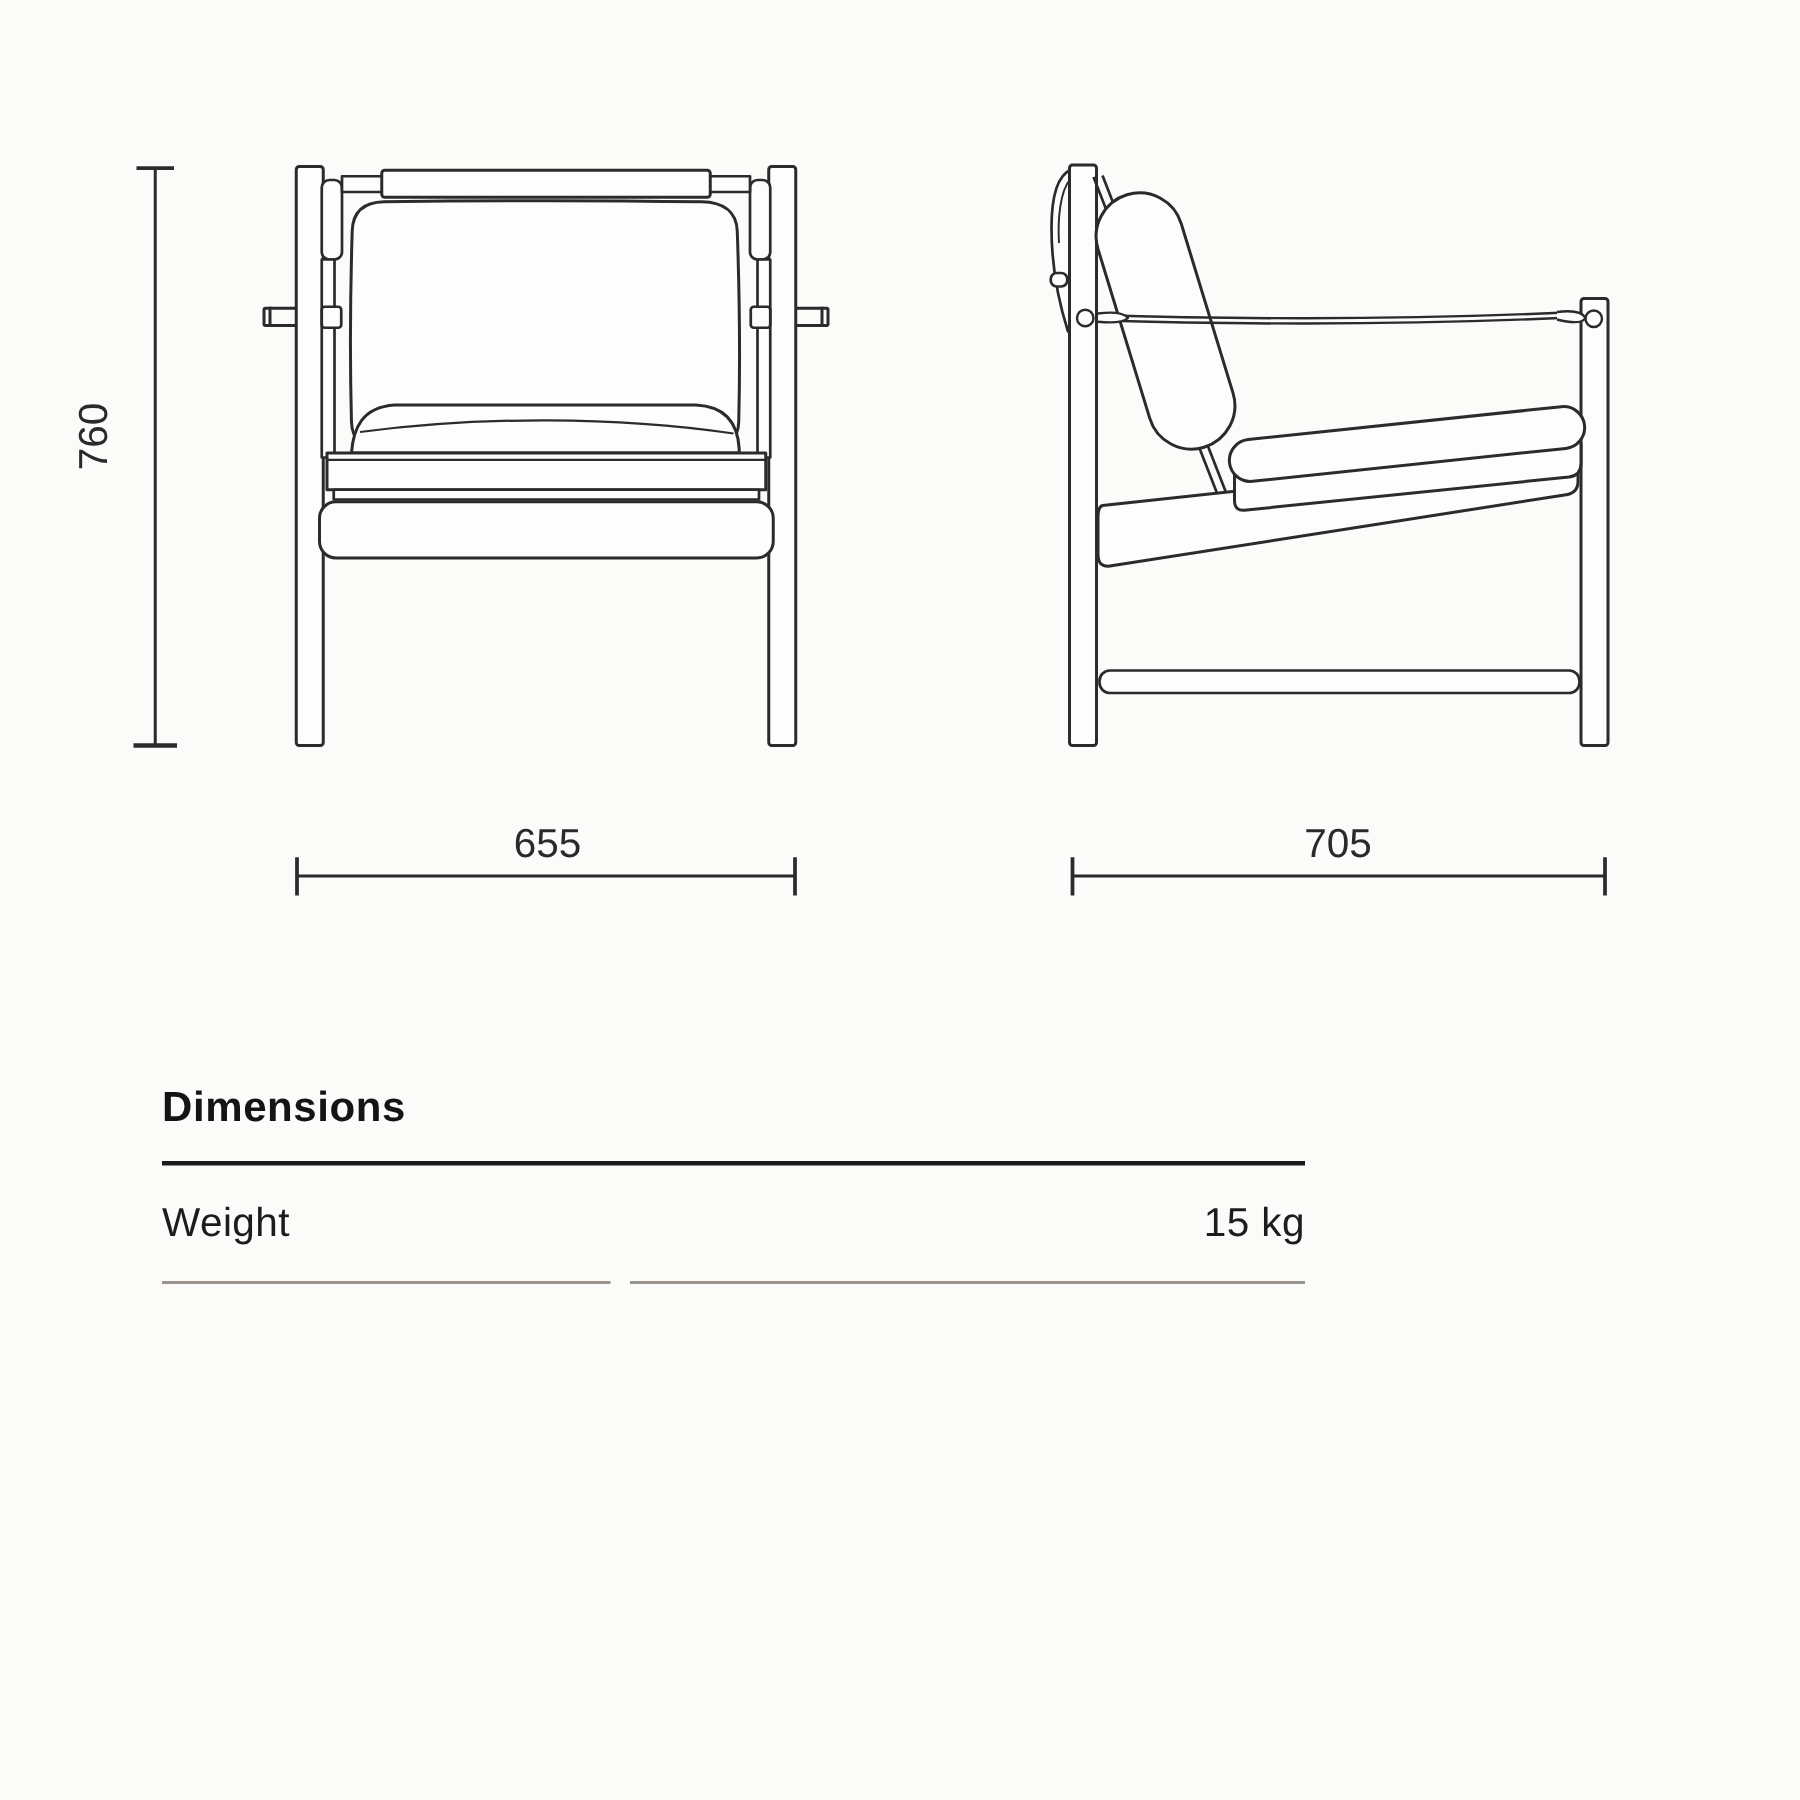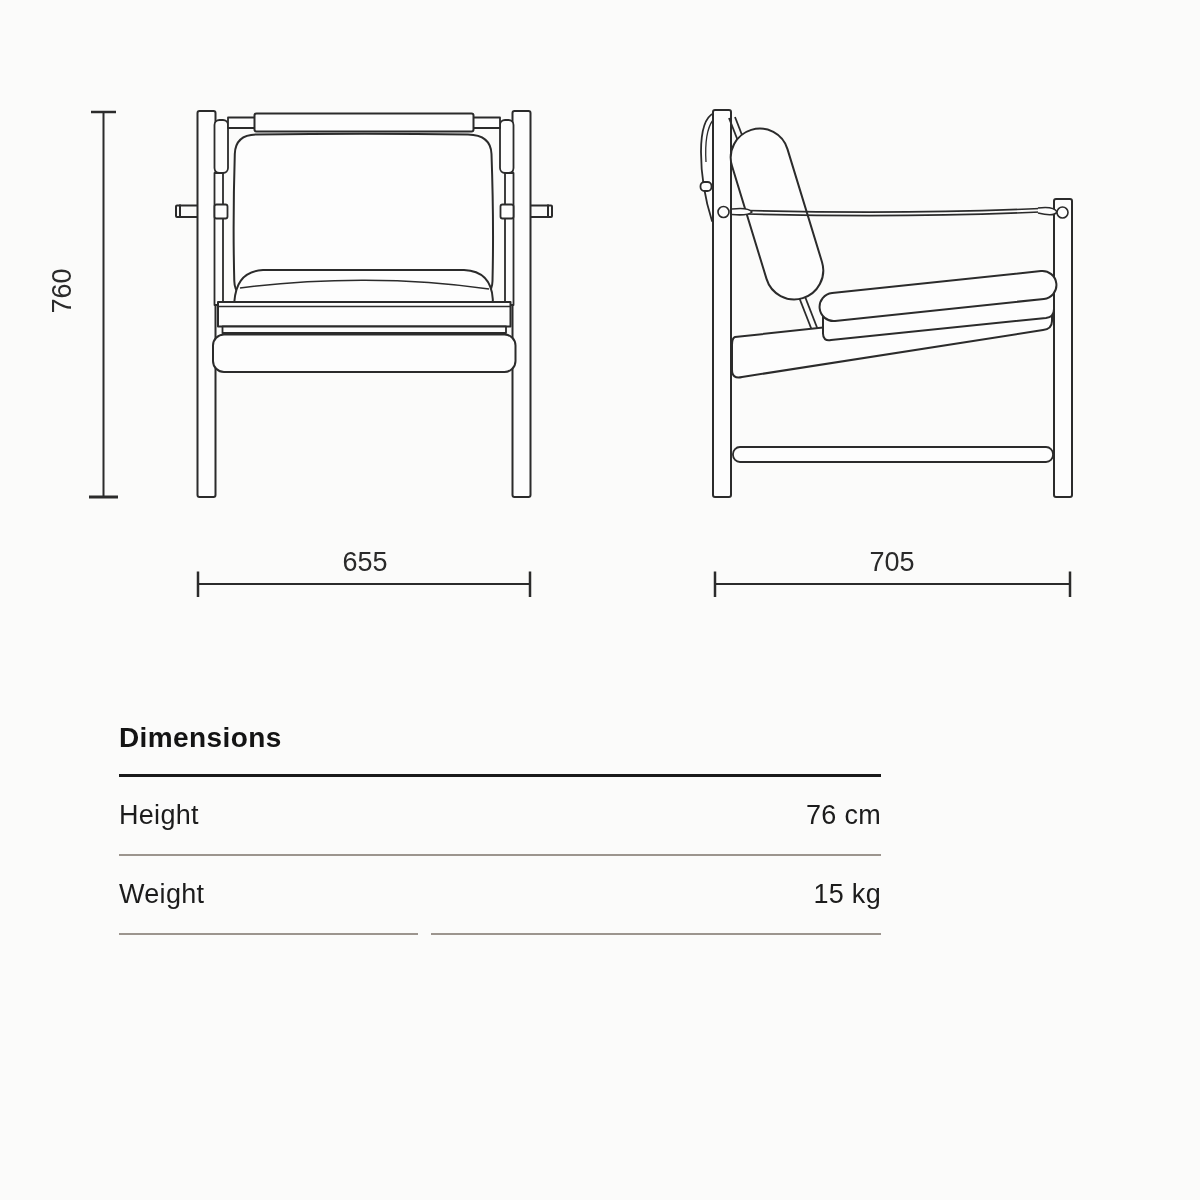--- a/index.html
+++ b/index.html
@@ -12,21 +12,21 @@
     overflow:hidden;
   }
   .drawing{position:absolute;left:0;top:0;}
   .dim-text{
     font-family:"Liberation Sans", sans-serif;
     font-size:27px;
     fill:#2a2a2a;
   }
   .specs{
     position:absolute;
-    left:119px;
+    left:108px;
     top:722px;
     width:762px;
   }
   .specs-title{
     margin:0 0 20px 0;
     font-size:28px;
     font-weight:700;
     letter-spacing:.4px;
     color:#141414;
   }
@@ -165,24 +165,20 @@
     <line x1="715" y1="571.5" x2="715" y2="597" stroke-width="2.5"></line>
     <line x1="1070" y1="571.5" x2="1070" y2="597" stroke-width="2.5"></line>
     <text class="dim-text" x="892" y="571" text-anchor="middle" stroke="none" fill="#2a2a2a">705</text>
   </g>
 </svg>
 
 <section class="specs">
   <h2 class="specs-title">Dimensions</h2>
   <div class="specs-head-rule"></div>
 
-  <div class="spec-row">
-    <span class="spec-label">Height</span>
-    <span class="spec-value">76 cm</span>
-  </div>
   <div class="spec-row last">
     <span class="spec-label">Weight</span>
     <span class="spec-value">15 kg</span>
   </div>
   <div class="specs-bottom-rule">
     <span class="seg-left"></span>
     <span class="seg-gap"></span>
     <span class="seg-right"></span>
   </div>
 </section>

